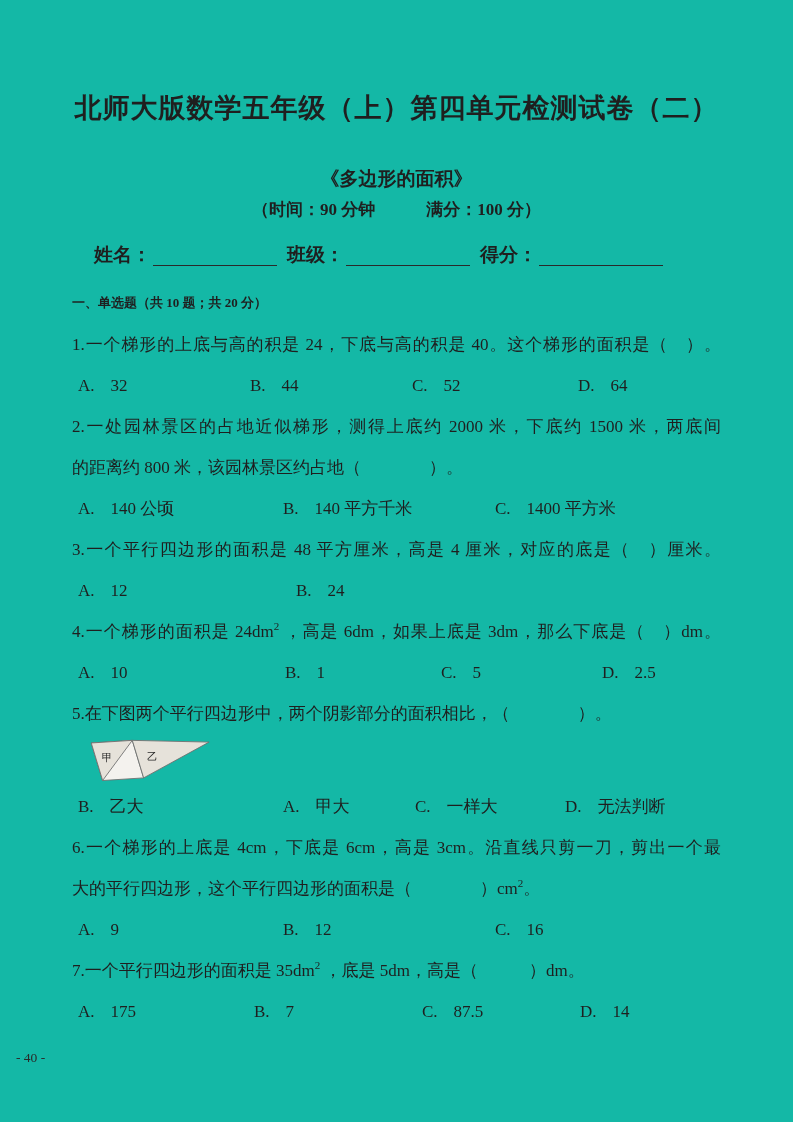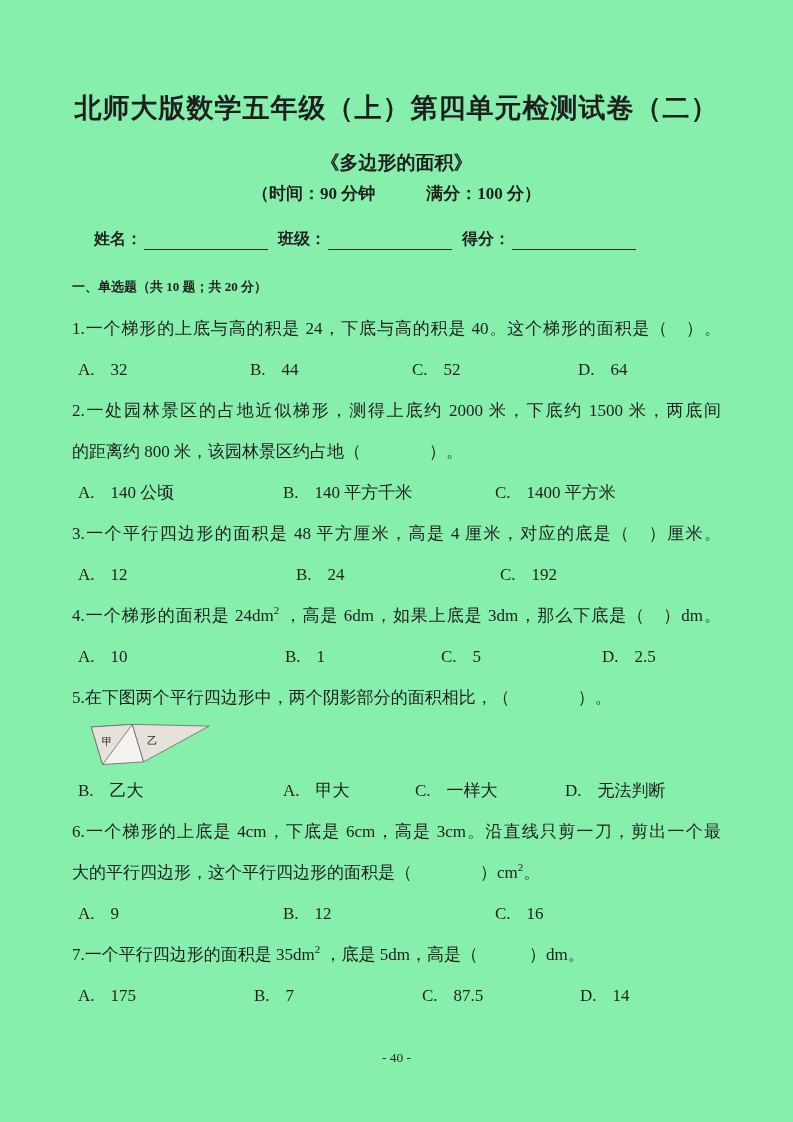--- a/index.html
+++ b/index.html
@@ -1,44 +1,44 @@
 <!DOCTYPE html>
 <html><head>
 <meta charset="utf-8">
 <style>
   html,body{margin:0;padding:0;}
   body{
     width:793px;height:1122px;background:#ffffff;
     font-family:"Liberation Serif","DejaVu Serif",serif;
     color:#1f1f1f;overflow:hidden;
   }
-  .page{box-sizing:border-box;width:793px;height:1122px;padding:88px 72px 0 72px;position:relative;background:#86efac;}
+  .page{box-sizing:border-box;width:793px;height:1122px;padding:88px 72px 0 72px;position:relative;background:#14b8a6;}
   .title{font-size:27px;font-weight:700;text-align:center;line-height:40px;letter-spacing:1px;}
-  .subtitle{font-size:19px;font-weight:700;text-align:center;margin-top:22px;line-height:26px;}
+  .subtitle{font-size:19px;font-weight:700;text-align:center;margin-top:38px;line-height:26px;}
   .meta{font-size:17px;font-weight:700;text-align:center;margin-top:6px;line-height:24px;}
-  .namerow{margin-top:20px;padding-left:22px;font-size:16px;font-weight:700;display:flex;align-items:flex-end;line-height:26px;}
+  .namerow{margin-top:20px;padding-left:22px;font-size:19px;font-weight:700;display:flex;align-items:flex-end;line-height:26px;}
   .uline{display:inline-block;width:124px;height:20px;border-bottom:1.6px solid #2a2a2a;margin:0 10px 2px 2px;}
   .heading{margin-top:22px;font-size:13px;font-weight:700;line-height:26px;}
   .qarea{margin-top:8px;font-size:17px;line-height:41px;}
   .line{margin:0;white-space:nowrap;}
   .full{white-space:normal;text-align:justify;text-align-last:justify;}
   .opts{display:grid;padding-left:6px;}
   .opts-a{grid-template-columns:172px 162px 166px 1fr;}
   .opts-b{grid-template-columns:205px 212px 1fr;font-family:Liberation Serif, serif;}
   .opts-c{grid-template-columns:218px 204px 1fr;}
   .opts-d{grid-template-columns:207px 156px 161px 1fr;}
   .opts-e{grid-template-columns:205px 132px 150px 1fr;}
   .opts-f{grid-template-columns:176px 168px 158px 1fr;}
   .opt .key{margin-right:16px;}
   sup{font-size:11px;line-height:0;}
   .figure{height:52px;padding-left:10px;display:flex;align-items:center;}
   .figure svg text{font-size:12px;fill:#2a2a2a;font-family:"Liberation Serif","DejaVu Serif",serif;}
   .shape{fill:#f4f2ee;stroke:#6e6e6e;stroke-width:1;}
   .shaded{stroke:#6e6e6e;stroke-width:1;}
-  .footer{position:absolute;left:0;right:0;bottom:56px;text-align:center;font-size:13.5px;color:#2a2a2a;}
+  .footer{position:absolute;left:0;right:0;bottom:56px;font-size:13.5px;color:#2a2a2a;padding-left:16px;}
 </style>
 </head>
 <body>
 
 <div class="page">
 
   <div class="title">北师大版数学五年级（上）第四单元检测试卷（二）</div>
   <div class="subtitle">《多边形的面积》</div>
   <div class="meta">（时间：90 分钟　　　满分：100 分）</div>
 
@@ -68,21 +68,20 @@
     <div class="opts opts-b">
       <span class="opt"><span class="key">A.</span><span class="val">140 公顷</span></span>
       <span class="opt"><span class="key">B.</span><span class="val">140 平方千米</span></span>
       <span class="opt"><span class="key">C.</span><span class="val">1400 平方米</span></span>
     </div>
 
     <p class="line full">3.一个平行四边形的面积是 48 平方厘米，高是 4 厘米，对应的底是（　）厘米。</p>
     <div class="opts opts-c">
       <span class="opt"><span class="key">A.</span><span class="val">12</span></span>
       <span class="opt"><span class="key">B.</span><span class="val">24</span></span>
-      <span class="opt"><span class="key">C.</span><span class="val">192</span></span>
     </div>
 
     <p class="line full"><span>4.一个梯形的面积是 24dm</span><sup>2</sup><span> ，高是 6dm，如果上底是 3dm，那么下底是（　）dm。</span></p>
     <div class="opts opts-d">
       <span class="opt"><span class="key">A.</span><span class="val">10</span></span>
       <span class="opt"><span class="key">B.</span><span class="val">1</span></span>
       <span class="opt"><span class="key">C.</span><span class="val">5</span></span>
       <span class="opt"><span class="key">D.</span><span class="val">2.5</span></span>
     </div>
 

